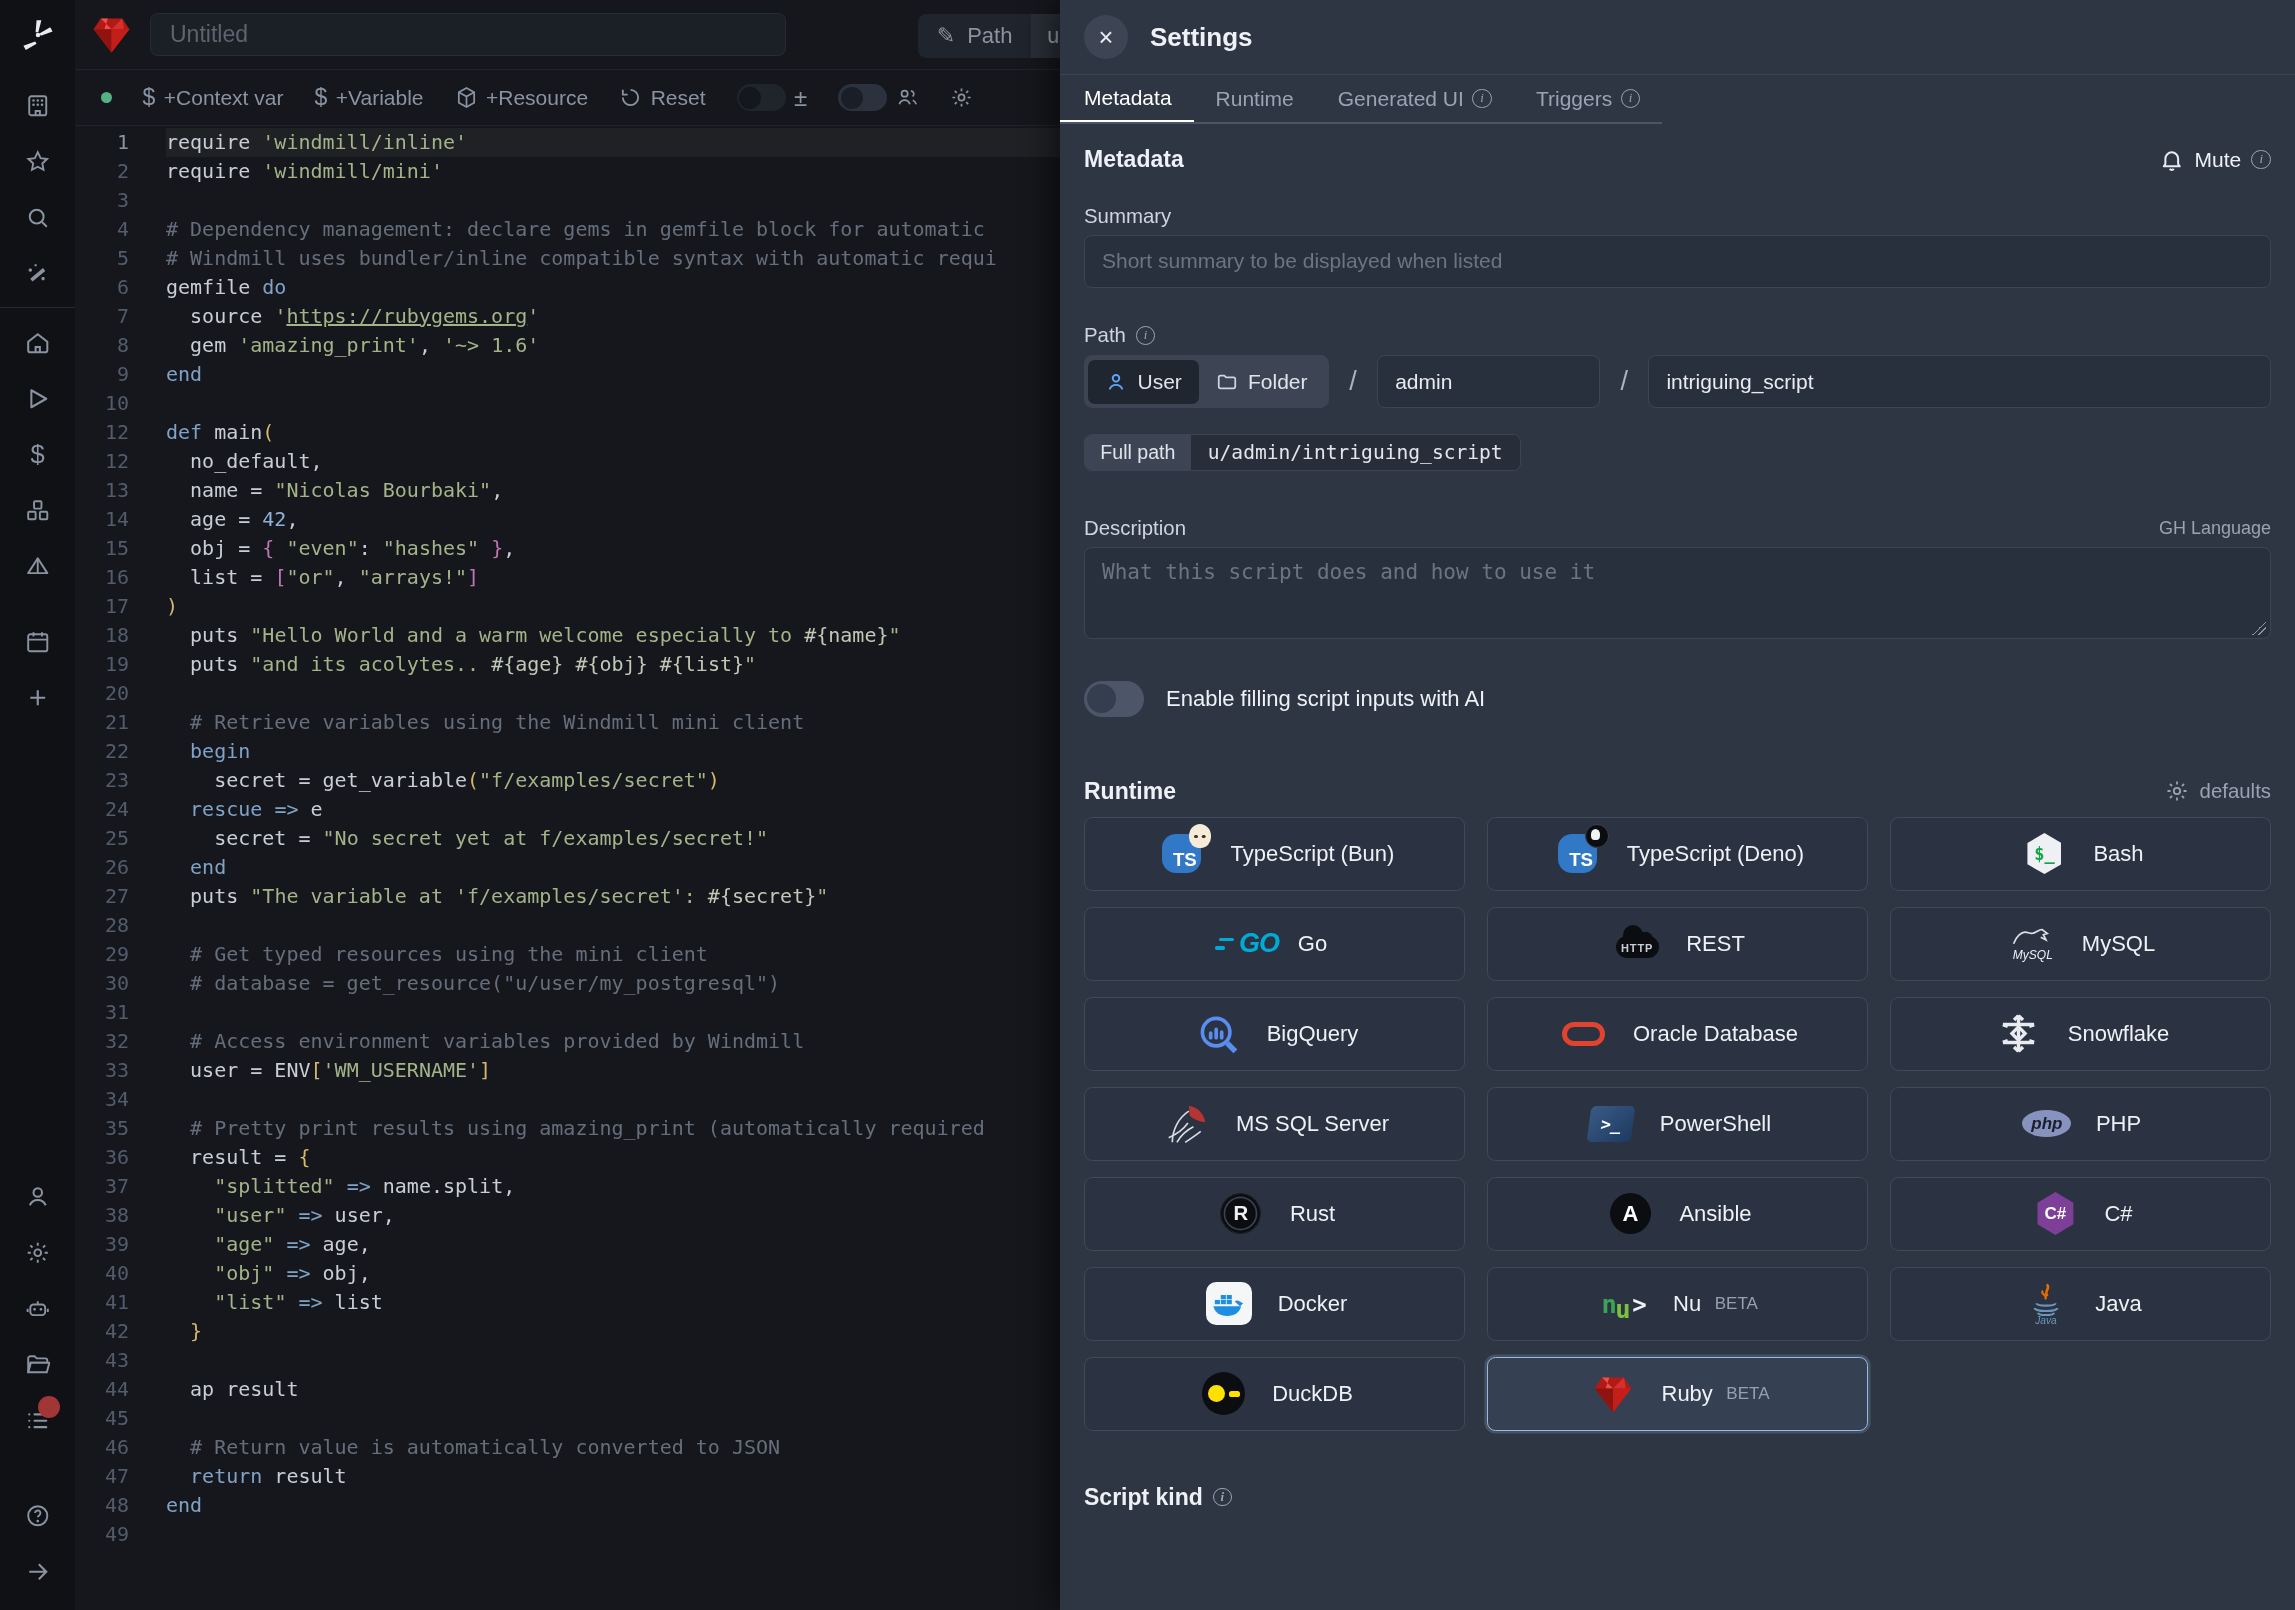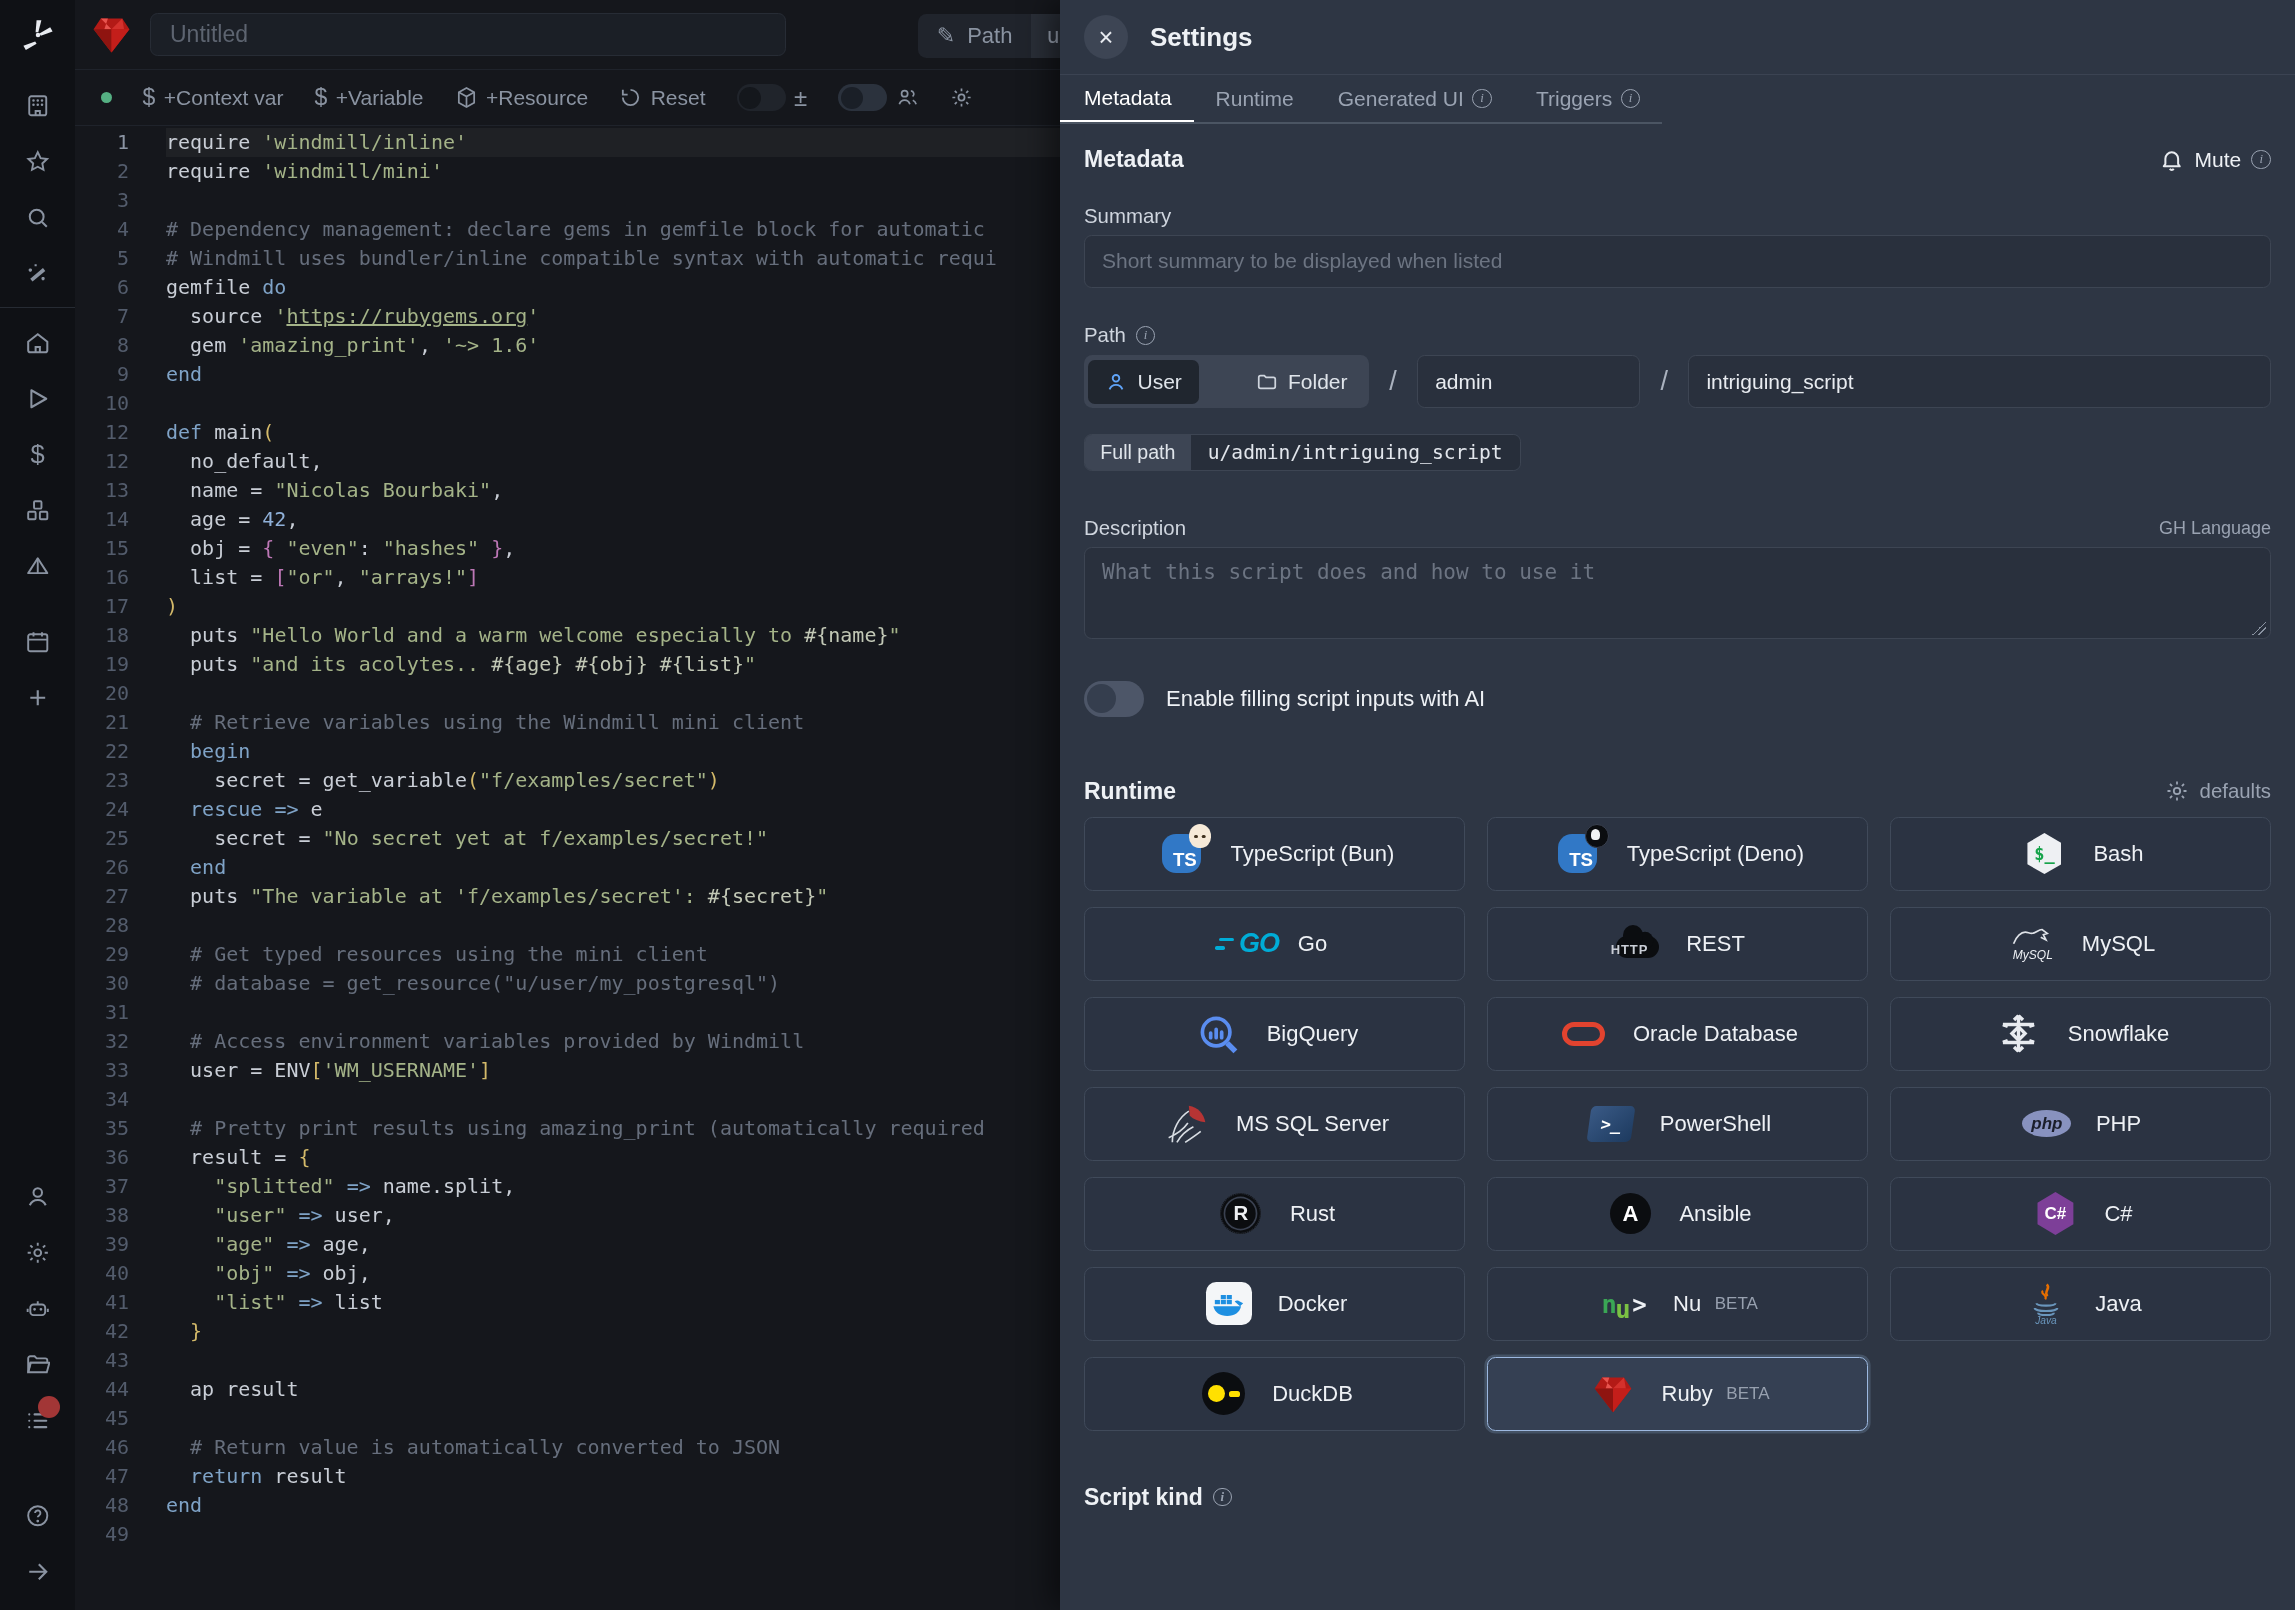--- a/index.html
+++ b/index.html
@@ -79,21 +79,21 @@
   .mute { display:flex; align-items:center; gap:10.2px; font-size:21px; cursor:pointer; }
   .mute svg { width:25.5px; height:25.5px; }
   .mute .info { color:#9aa3b2; }
   .lbl { font-size:20.4px; color:#cfd5de; display:flex; align-items:center; gap:10.2px; }
   .lbl .info { color:#9aa3b2; width:18.7px; height:18.7px; }
   .hint { font-size:18px; color:#9aa3b2; }
   .inp { width:100%; height:53px; background:#29303d; border:0.9px solid #3d4553; border-radius:7.7px;
     color:#e8ebf0; font-size:21px; padding:0 17px; outline:none; }
   .inp::placeholder, .txa::placeholder { color:#6c7482; }
   .path-row { display:flex; align-items:center; gap:20.4px; }
-  .seg { display:flex; background:#3d4554; border-radius:8.5px; padding:4.3px; height:53px;gap:40px; }
+  .seg { display:flex; background:#3d4554; border-radius:8.5px; padding:4.3px; height:53px; }
   .seg .sg { display:flex; align-items:center; gap:10.2px; padding:0 17px; border-radius:6.8px; font-size:21px;
     color:#dfe4ea; cursor:pointer; }
   .seg .sg.on { background:#20262f; }
   .seg svg { width:22px; height:22px; }
   .slash { font-size:27px; color:#aab2bf; font-weight:300; }
   .inp.owner { width:223px; }
   .inp.name { flex:1; }
   .fullpath { display:inline-flex; height:37px; border-radius:7.7px; overflow:hidden; border:0.9px solid #3d4553; }
   .fullpath .fp-l { background:#3d4554; display:flex; align-items:center; padding:0 15.3px; font-size:19.6px; color:#dfe4ea; }
   .fullpath .fp-v { background:#272e3a; display:flex; align-items:center; padding:0 17px; font-size:19.6px;
@@ -142,22 +142,22 @@
   .goic .dashes { display:flex; flex-direction:column; gap:5.1px; }
   .goic .dashes i { display:block; width:15.3px; height:3.4px; background:#00acd7; border-radius:1.7px; }
   .goic .dashes i:last-child { width:10.2px; margin-left:-3.4px; }
   .goic b { color:#00acd7; font-size:27px; font-style:italic; letter-spacing:-0.9px; }
   .restic { position:relative; width:53px; height:43px; }
   .restic .cloud { position:absolute; inset:0; }
   .restic .cloud:before { content:""; position:absolute; left:5.1px; top:13.6px; width:43px; height:22px;
     background:#0b0d10; border-radius:11px; }
   .restic .cloud:after { content:""; position:absolute; left:12px; top:3.4px; width:20.4px; height:20.4px;
     background:#0b0d10; border-radius:50%; box-shadow:12px 5.1px 0 -1.7px #0b0d10; }
-  .restic span { position:absolute; left:0; right:0; top:20.4px; color:#c9ced6;
-    font-size:13px; font-weight:bold; letter-spacing:0.9px; }
+  .restic span { position:absolute; left:0; right:0; top:20.4px; text-align:center; color:#c9ced6;
+    font-size:11px; font-weight:bold; letter-spacing:0.9px; }
   .pgic, .msic, .gqic, .bqic, .javic, .mysvg { width:44px; height:44px; }
   .orcic { width:43px; height:24px; border:5.1px solid #e2432f; border-radius:12px; }
   .snowic { width:43px; height:43px; }
   .psic { width:44px; height:36px; background:linear-gradient(135deg,#3a5a86,#1d3a5f); border-radius:5.1px;
     transform:skewX(-8deg); display:flex; align-items:center; justify-content:center;
     color:#fff; font-size:17px; font-weight:bold; font-family:"DejaVu Sans Mono",monospace; }
   .phpic { width:49px; height:27px; background:#8892bf; border-radius:50%; color:#1b1e2b;
     font-weight:bold; font-style:italic; font-size:17px; display:flex; align-items:center; justify-content:center; }
   .rustic { width:41px; height:41px; border-radius:50%; background:#0b0d10; color:#eef0f3;
     display:flex; align-items:center; justify-content:center; font-weight:bold; font-size:20.4px;

